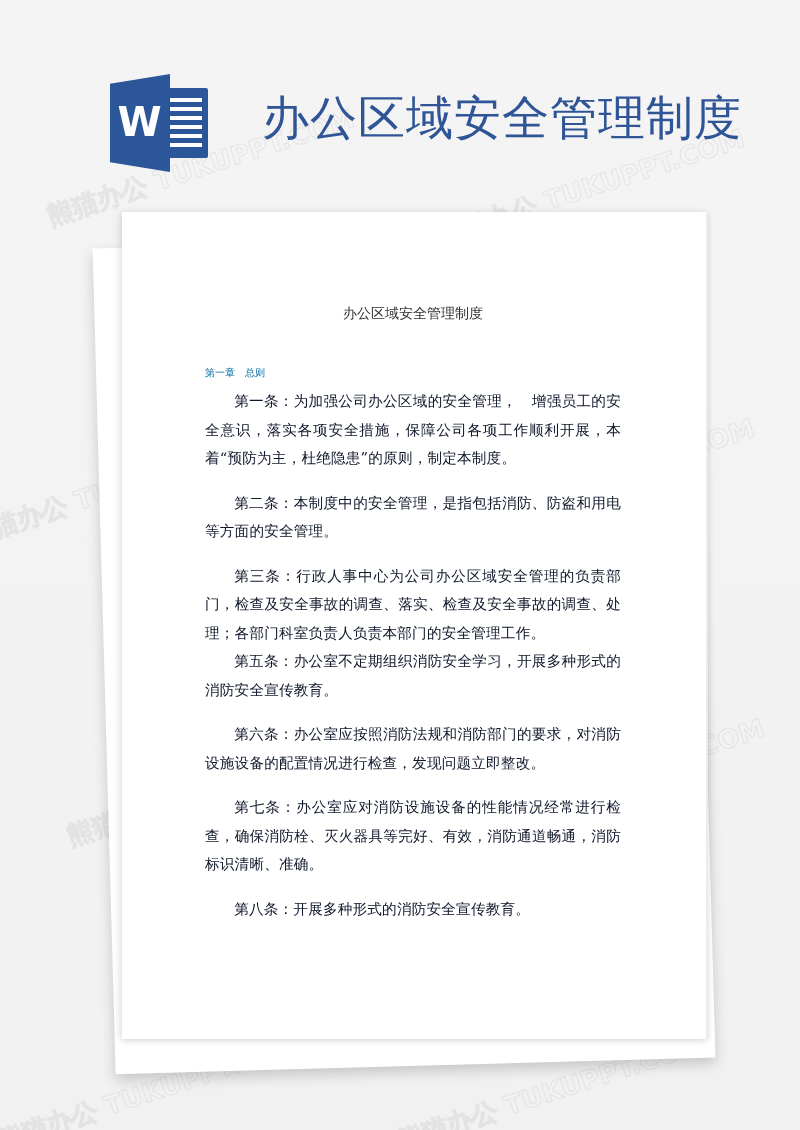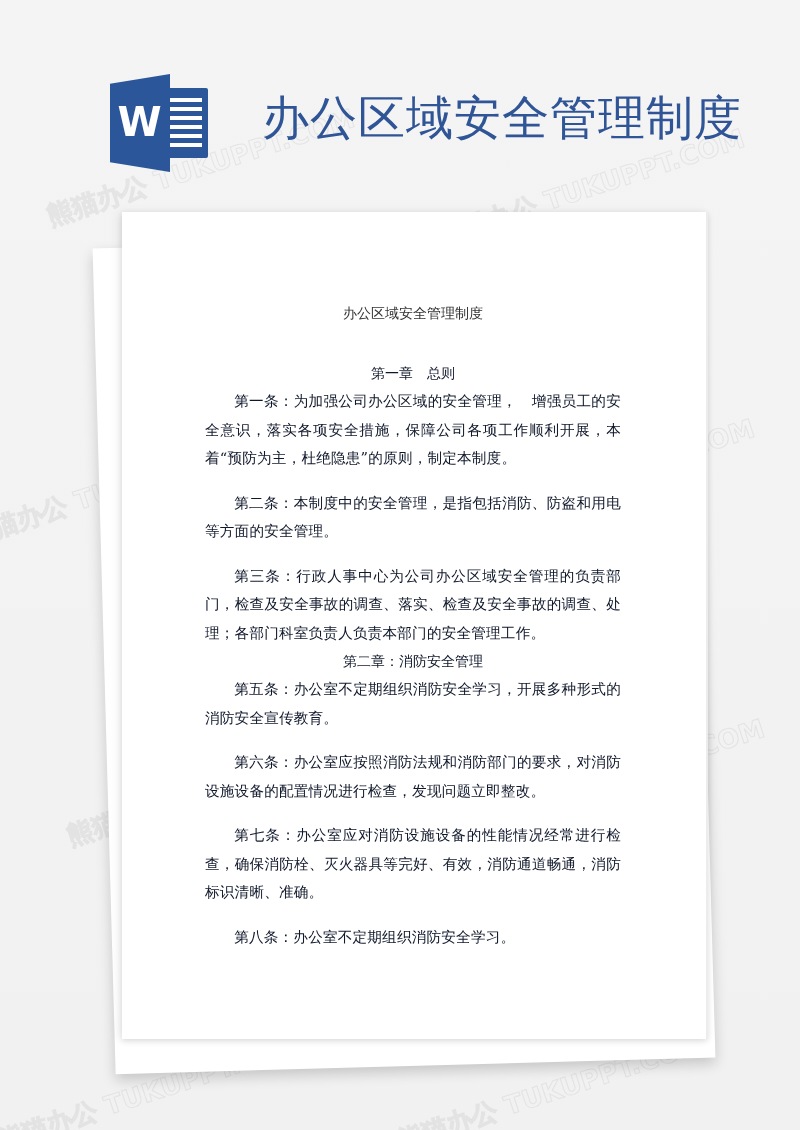--- a/index.html
+++ b/index.html
@@ -50,21 +50,21 @@
       box-shadow: 0 2px 6px rgba(0,0,0,0.12), -4px 0 10px rgba(0,0,0,0.06);
       border-right: 2px solid #ececec;
     }
 
     
     .doc { position: absolute; left: 83px; top: 90px; width: 416px; color: #333; }
     .doc-title {
       text-align: center; font-size: 14px; line-height: 22px; color: #333;
       margin-bottom: 35px;
     }
-    .chapter { text-align: center; font-size: 14px; line-height: 28px; color: #0f172a; }
+    .chapter { font-size: 10px; line-height: 28px; color: #0369a1; }
     .para {
       font-size: 14.6px; line-height: 28.5px; text-indent: 2em;
       text-align: justify; margin-bottom: 0; color: #0f172a;
       letter-spacing: 0.2px;
     }
     .para.gap { margin-top: 16px; }
 
     
     .wm {
       position: absolute; font-family: "DejaVu Sans", "Liberation Sans", sans-serif;
@@ -104,21 +104,20 @@
   <div class="sheet-back"></div>
   <div class="sheet-front">
     <div class="doc">
       <div class="doc-title">办公区域安全管理制度</div>
 
       <div class="chapter">第一章　总则</div>
       <p class="para">第一条：为加强公司办公区域的安全管理，　增强员工的安全意识，落实各项安全措施，保障公司各项工作顺利开展，本着“预防为主，杜绝隐患”的原则，制定本制度。</p>
       <p class="para gap">第二条：本制度中的安全管理，是指包括消防、防盗和用电等方面的安全管理。</p>
       <p class="para gap">第三条：行政人事中心为公司办公区域安全管理的负责部门，检查及安全事故的调查、落实、检查及安全事故的调查、处理；各部门科室负责人负责本部门的安全管理工作。</p>
 
-      <div class="chapter">第二章：消防安全管理</div>
       <p class="para">第五条：办公室不定期组织消防安全学习，开展多种形式的消防安全宣传教育。</p>
       <p class="para gap">第六条：办公室应按照消防法规和消防部门的要求，对消防设施设备的配置情况进行检查，发现问题立即整改。</p>
       <p class="para gap">第七条：办公室应对消防设施设备的性能情况经常进行检查，确保消防栓、灭火器具等完好、有效，消防通道畅通，消防标识清晰、准确。</p>
-      <p class="para gap">第八条：办公室不定期组织消防安全学习。</p>
+      <p class="para gap">第八条：开展多种形式的消防安全宣传教育。</p>
     </div>
   </div>
 
 </div>
 
 </body></html>

